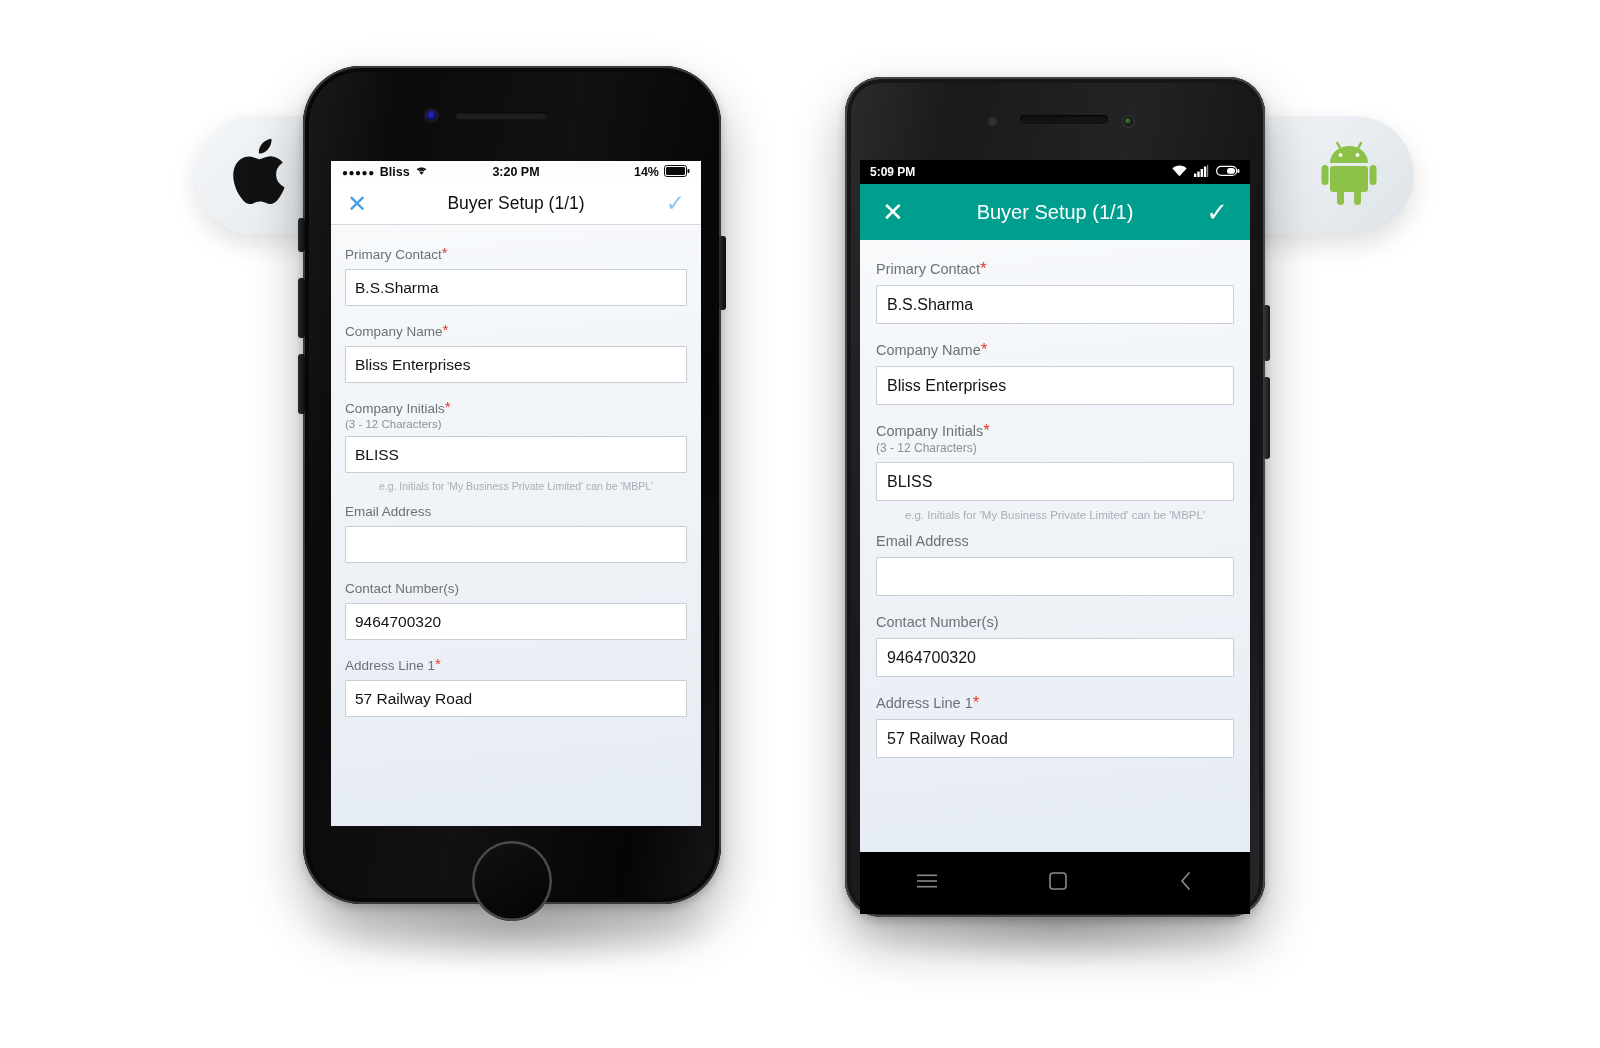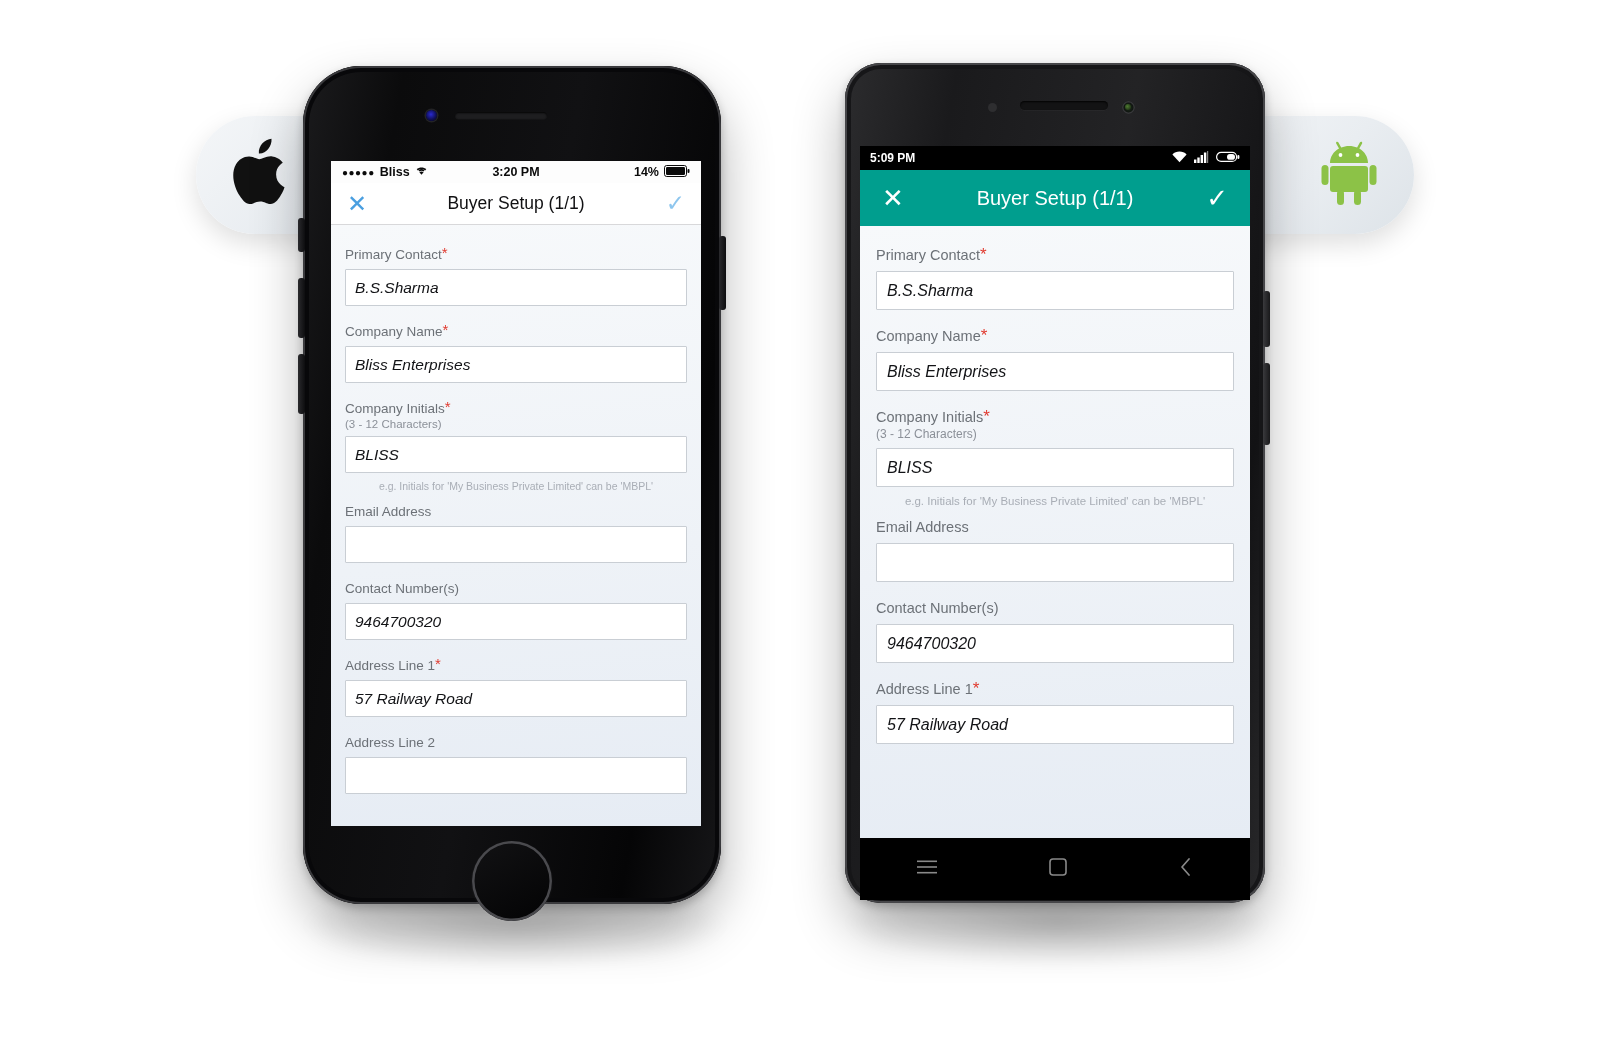--- a/index.html
+++ b/index.html
@@ -55,21 +55,21 @@
     box-shadow: inset 0 0 0 2.5px #4a4a4e, 0 1px 3px rgba(255,255,255,0.06);
   }
   .ip-btn { position: absolute; background: linear-gradient(90deg,#2a2a2d,#0d0d0f); border-radius: 3px; }
   #ip-btn-silent { left: -5px; top: 152px; width: 7px; height: 34px; }
   #ip-btn-volup  { left: -5px; top: 212px; width: 7px; height: 60px; }
   #ip-btn-voldn  { left: -5px; top: 288px; width: 7px; height: 60px; }
   #ip-btn-power  { right: -5px; top: 170px; width: 7px; height: 74px; }
 
   
   #android-device {
-    left: 845px; top: 63px; width: 420px; height: 840px;
+    left: 845px; top: 77px; width: 420px; height: 840px;
     border-radius: 36px;
     background: linear-gradient(100deg,#2c2c2e 0%, #1a1a1c 20%, #232325 52%, #121214 84%, #2a2a2c 100%);
     box-shadow: 0 26px 52px rgba(0,0,0,0.30), 0 4px 10px rgba(0,0,0,0.22),
                 inset 0 0 0 2px #464649, inset 0 0 0 6px #161618;
   }
   #android-screen {
     position: absolute; left: 15px; top: 83px; width: 390px; height: 692px;
     background: #ffffff; overflow: hidden;
   }
   #android-speaker {
@@ -147,21 +147,21 @@
   }
   #ios-form { padding: 20px 14px 0 14px; }
   #android-form { padding: 20px 16px 0 16px; }
 
   .field { margin-bottom: 0; }
   .flabel { color: #6c7177; display: inline-block; }
   .req { color: #e03a2f; }
   .sublabel { color: #8b9098; display:block; }
   .finput {
     width: 100%; background: #ffffff; border: 1px solid #c9ced4;
-    color: #121316; display: flex; align-items: center; font-style: italic;
+    color: #121316; display: flex; align-items: center;
   }
   .hint { color: #a9aeb6; display: block; }
 
   
   #ios-form .flabel { font-size: 13.5px; }
   #ios-form .req { font-size: 15px; vertical-align: top; line-height: 1; }
   #ios-form .sublabel { font-size: 11.5px; margin-top: 1px; }
   #ios-form .finput { height: 37px; padding: 0 9px; font-size: 15.5px; margin-top: 6px; border-radius: 1px; }
   #ios-form .hint { font-size: 10.5px; margin-top: 7px; text-align: center; }
   #ios-form .field { margin-bottom: 16px; }
@@ -299,26 +299,20 @@
           </div>
         </div>
 
         <div class="field">
           <span class="flabel">Address Line 1</span><span class="req">*</span>
           <div class="finput">
             <span>57 Railway Road</span>
           </div>
         </div>
 
-        <div class="field">
-          <span class="flabel">Address Line 2</span>
-          <div class="finput">
-            <span></span>
-          </div>
-        </div>
 
       </div>
     </div>
 
     <div id="iphone-home"></div>
   </div>
 
   <div class="phone" id="android-device">
     <div id="android-sensor"></div>
     <div id="android-speaker"></div>

